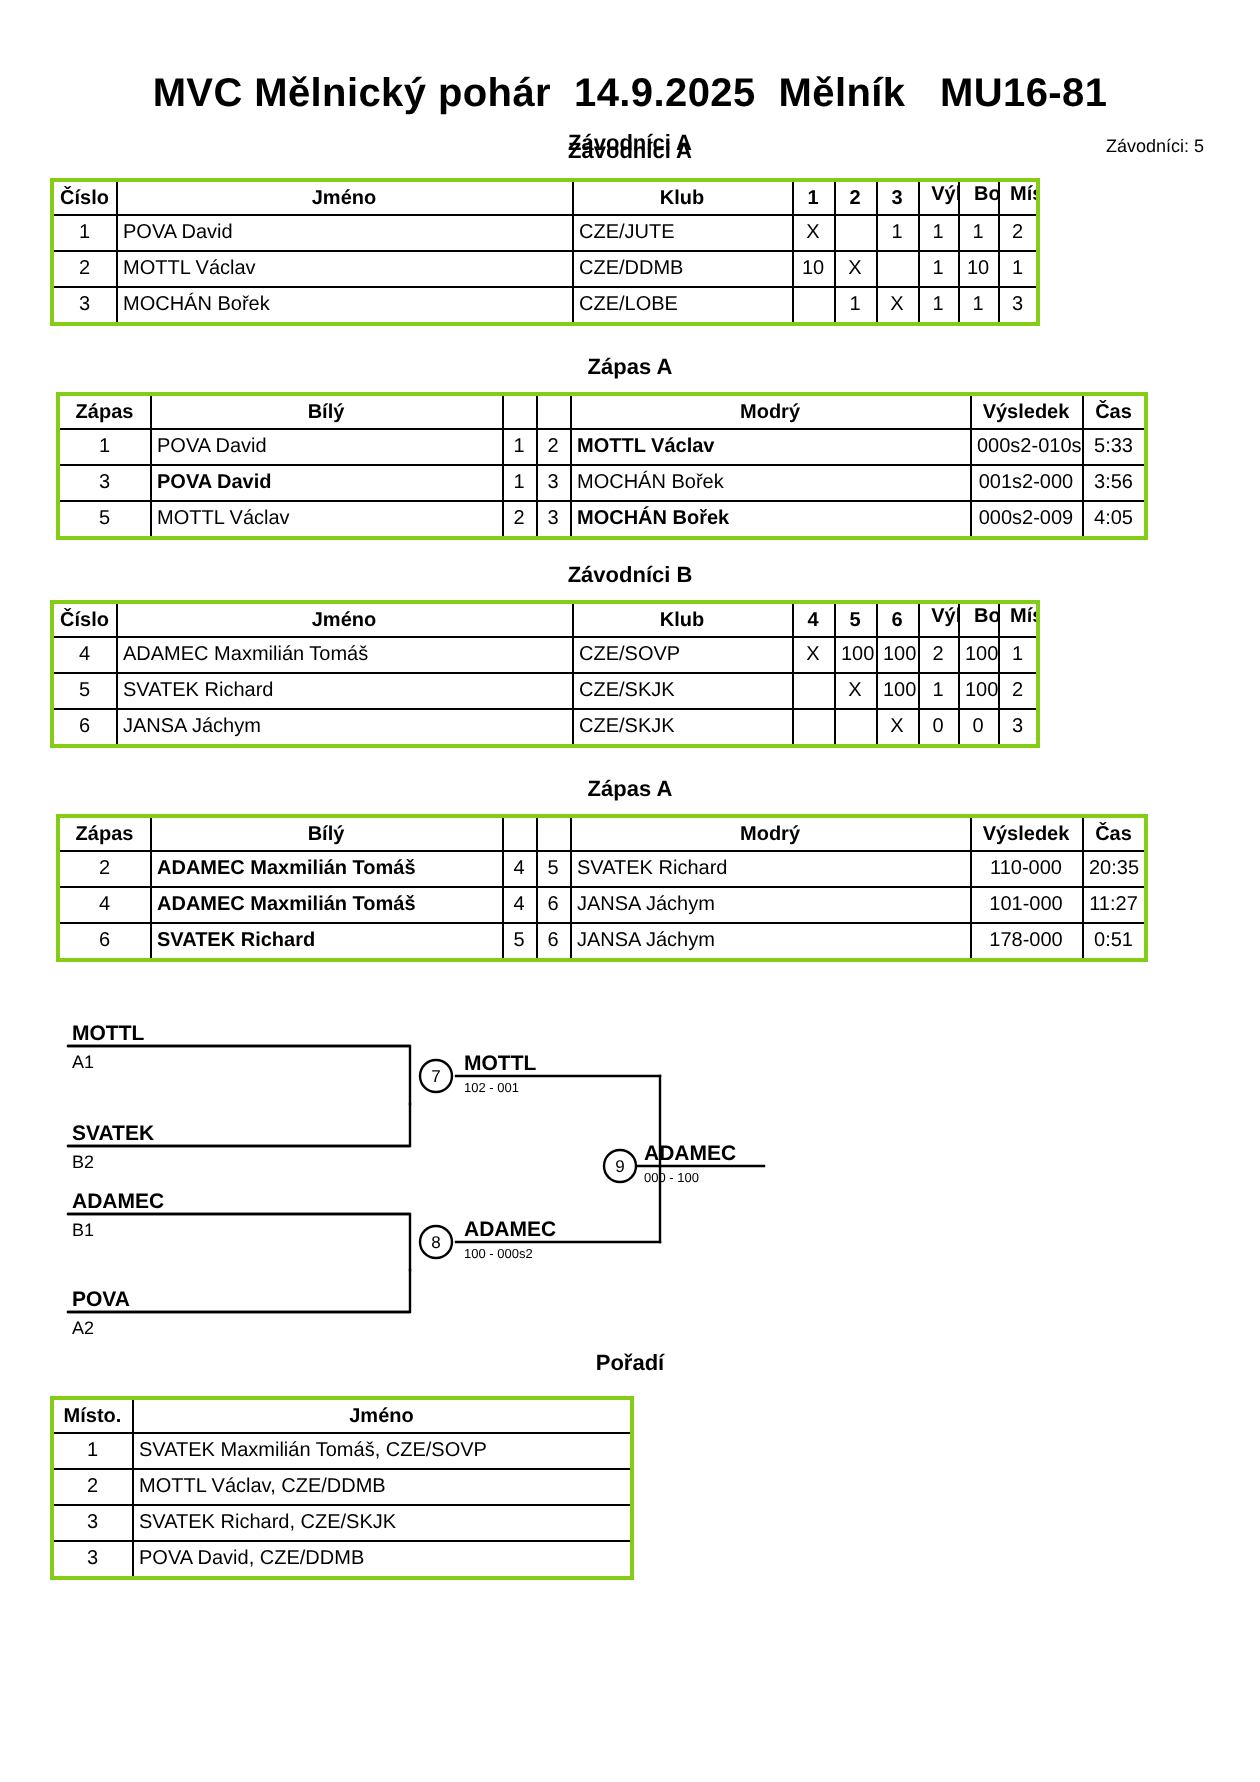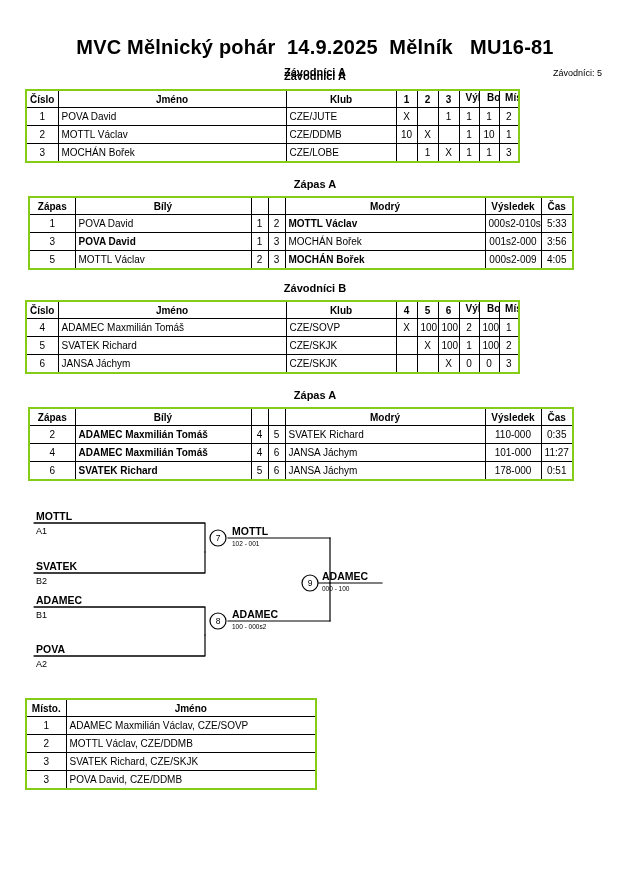--- a/index.html
+++ b/index.html
@@ -291,21 +291,21 @@
       </tr>
     </thead>
     <tbody>
       <tr>
         <td class="c">2</td>
         <td class="l bold">ADAMEC Maxmilián Tomáš</td>
         <td class="c">4</td>
         <td class="c">5</td>
         <td class="l">SVATEK Richard</td>
         <td class="c">110-000</td>
-        <td class="c">0:35</td>
+        <td class="c">20:35</td>
       </tr>
       <tr>
         <td class="c">4</td>
         <td class="l bold">ADAMEC Maxmilián Tomáš</td>
         <td class="c">4</td>
         <td class="c">6</td>
         <td class="l">JANSA Jáchym</td>
         <td class="c">101-000</td>
         <td class="c">11:27</td>
       </tr>
@@ -368,35 +368,36 @@
 
       <text class="bk-wname" x="232" y="40">MOTTL</text>
       <text class="bk-score" x="232" y="51">102 - 001</text>
       <text class="bk-wname" x="232" y="123">ADAMEC</text>
       <text class="bk-score" x="232" y="134">100 - 000s2</text>
       <text class="bk-wname" x="322" y="85">ADAMEC</text>
       <text class="bk-score" x="322" y="96">000 - 100</text>
     </svg>
   </div>
 
+  <div class="caption" id="cap-poradi">Pořadí</div>
   <table class="outer" id="tbl-rank">
     <colgroup>
         <col style="width:40px">
         <col style="width:250px">
       </colgroup>
     <thead>
       <tr>
         <th>Místo.</th>
         <th>Jméno</th>
       </tr>
     </thead>
     <tbody>
       <tr>
         <td class="c">1</td>
-        <td class="l">ADAMEC Maxmilián Václav, CZE/SOVP</td>
+        <td class="l">SVATEK Maxmilián Tomáš, CZE/SOVP</td>
       </tr>
       <tr>
         <td class="c">2</td>
         <td class="l">MOTTL Václav, CZE/DDMB</td>
       </tr>
       <tr>
         <td class="c">3</td>
         <td class="l">SVATEK Richard, CZE/SKJK</td>
       </tr>
       <tr>

